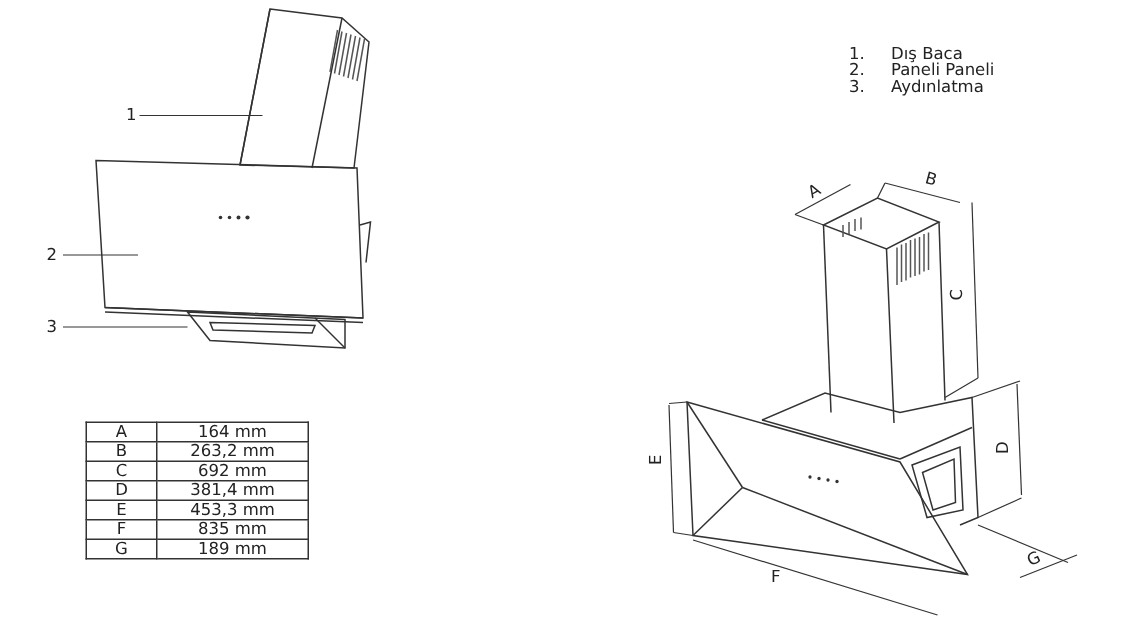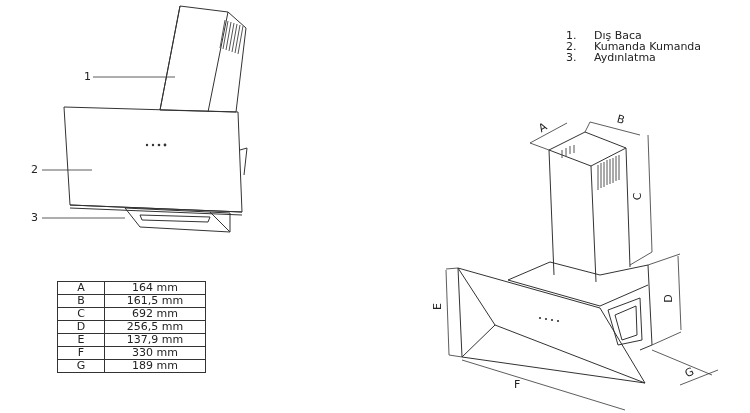--- a/index.html
+++ b/index.html
@@ -65,53 +65,53 @@
 <div class="abs lbl" style="left:31px;top:163px;">2</div>
 <div class="abs lbl" style="left:31px;top:211px;">3</div>
 
 <div class="abs legend">
   <div class="legend-row">
     <span class="legend-num">1.</span>
     <span>Dış Baca</span>
   </div>
   <div class="legend-row">
     <span class="legend-num">2.</span>
-    <span>Kumanda Kumanda</span>
+    <span>Paneli Paneli</span>
   </div>
   <div class="legend-row">
     <span class="legend-num">3.</span>
     <span>Aydınlatma</span>
   </div>
 </div>
 
 <table class="abs dims">
   <tbody>
     <tr>
         <td class="k">A</td>
         <td class="v">164 mm</td>
       </tr>
     <tr>
         <td class="k">B</td>
-        <td class="v">161,5 mm</td>
+        <td class="v">263,2 mm</td>
       </tr>
     <tr>
         <td class="k">C</td>
         <td class="v">692 mm</td>
       </tr>
     <tr>
         <td class="k">D</td>
-        <td class="v">256,5 mm</td>
+        <td class="v">381,4 mm</td>
       </tr>
     <tr>
         <td class="k">E</td>
-        <td class="v">137,9 mm</td>
+        <td class="v">453,3 mm</td>
       </tr>
     <tr>
         <td class="k">F</td>
-        <td class="v">330 mm</td>
+        <td class="v">835 mm</td>
       </tr>
     <tr>
         <td class="k">G</td>
         <td class="v">189 mm</td>
       </tr>
   </tbody>
 </table>
 
 <svg width="750" height="413" viewBox="0 0 750 413" style="pointer-events:none;">
   <g fill="none" stroke="#333" stroke-width="1">

